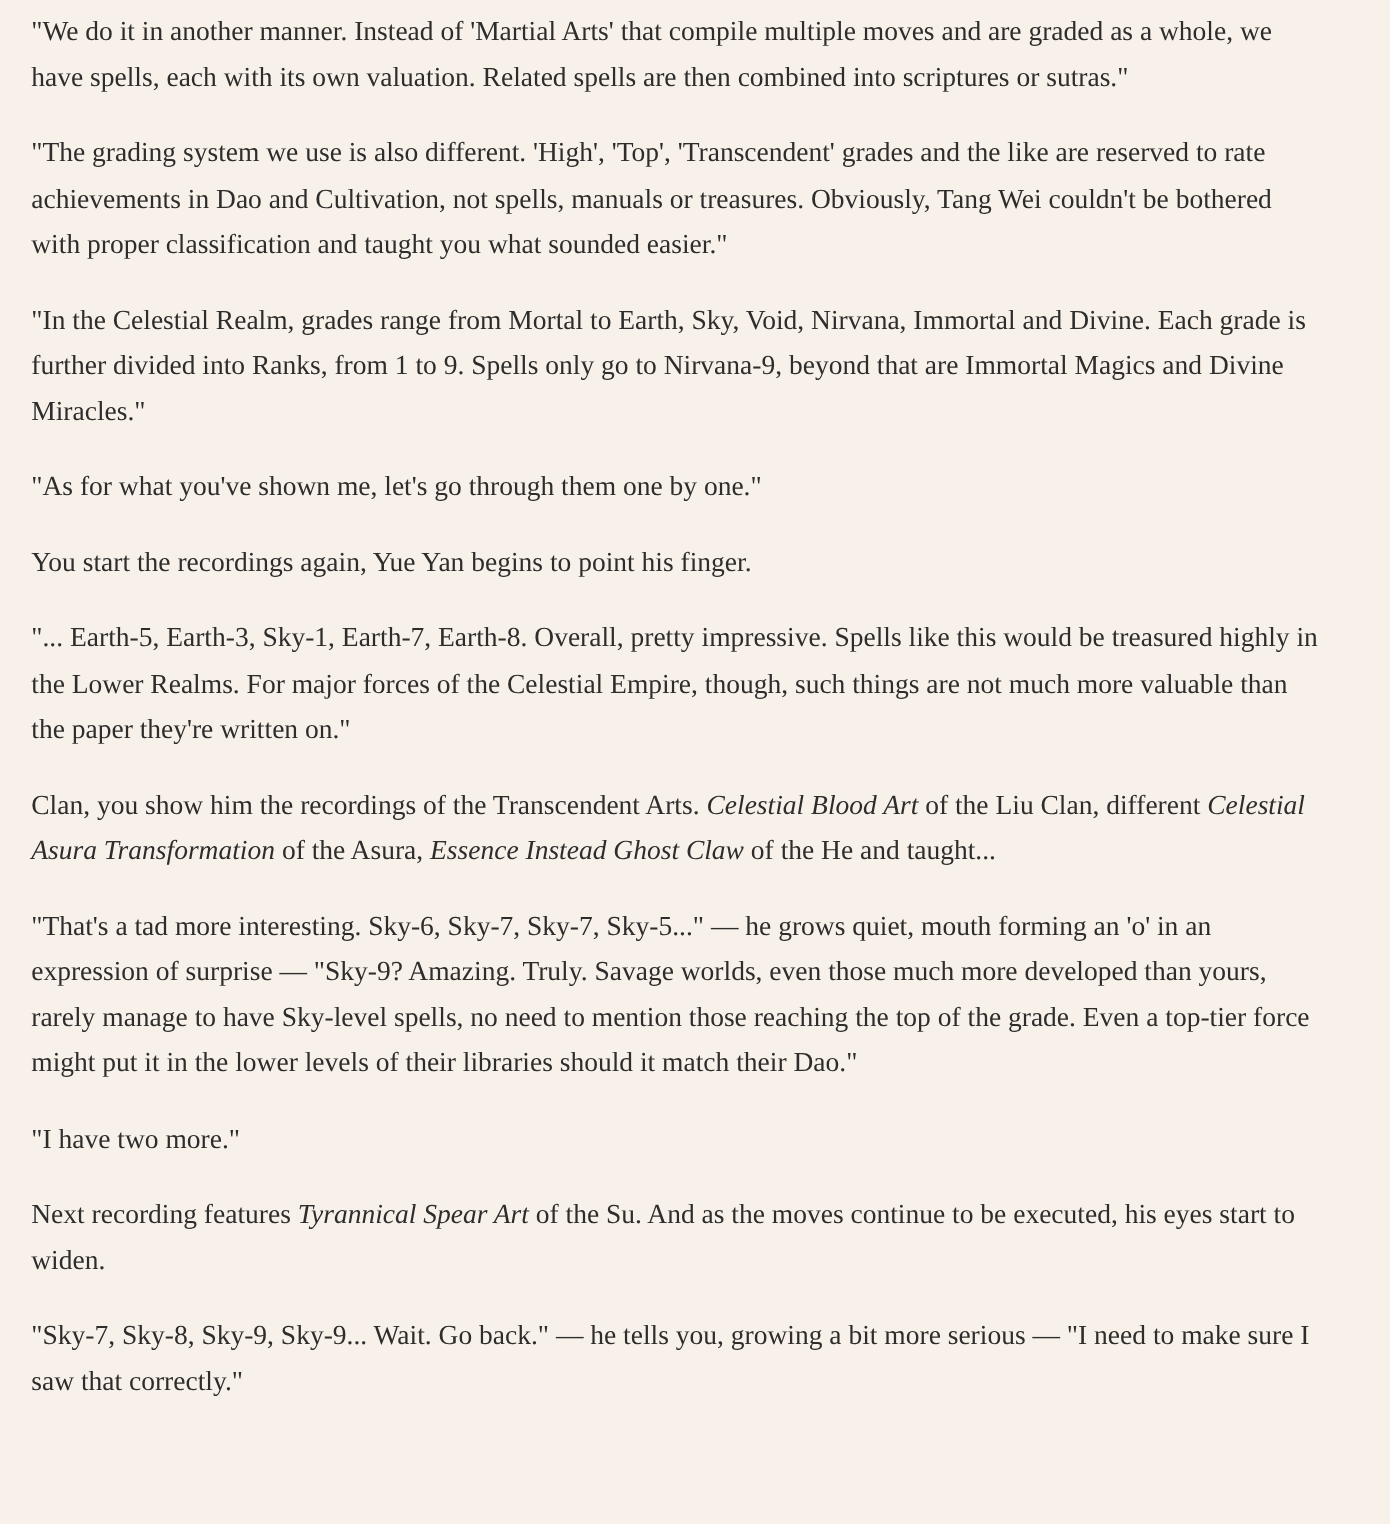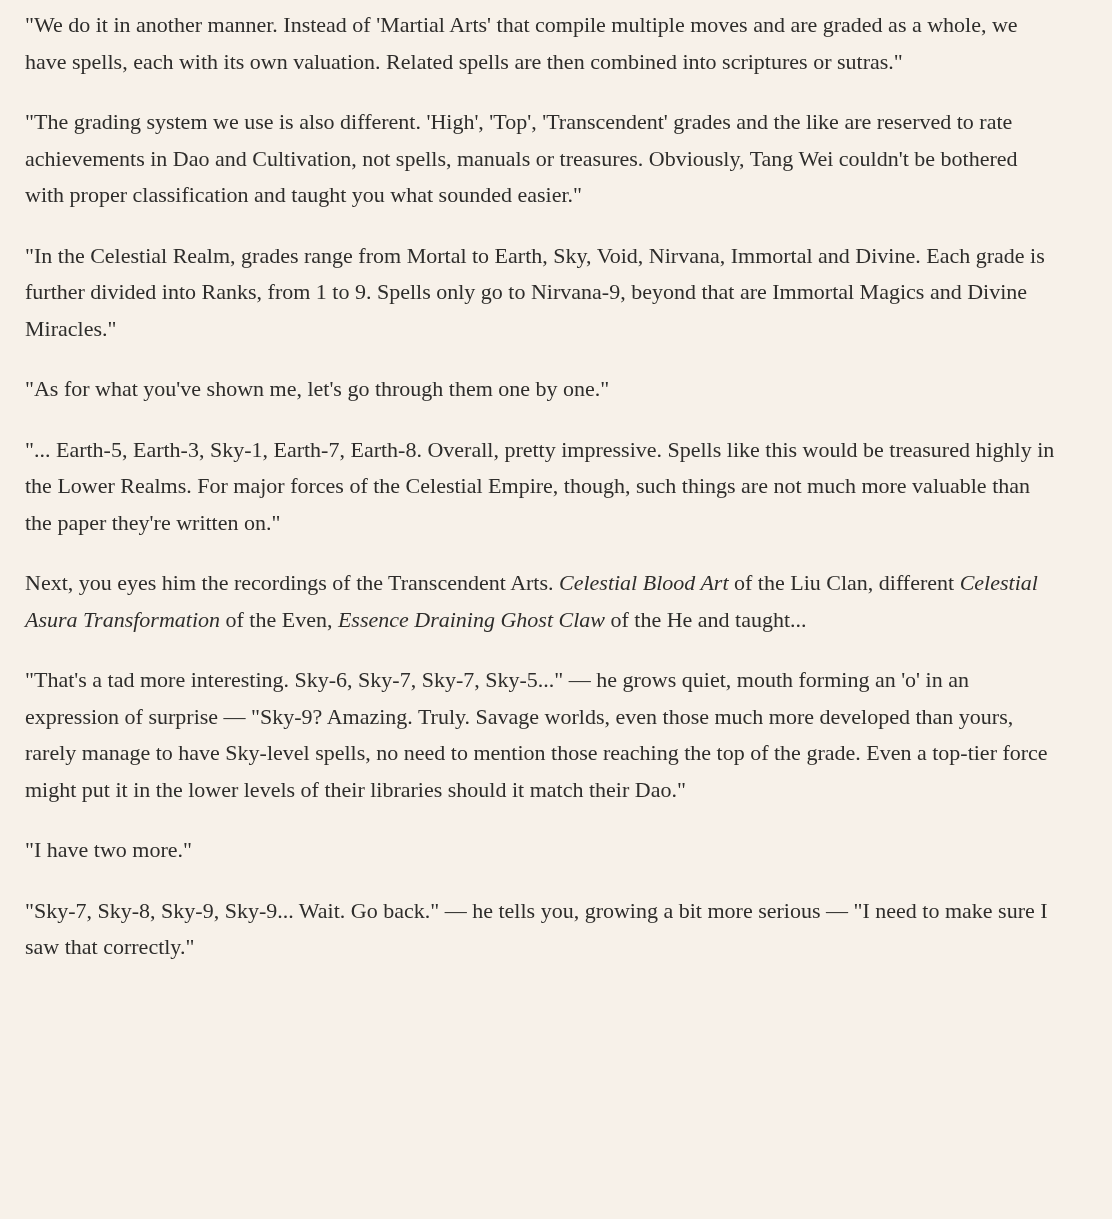--- a/index.html
+++ b/index.html
@@ -33,18 +33,20 @@
   }
 </style>
 </head>
 <body style="background: rgb(247, 241, 233);">
 
 <div class="chapter" style="color: rgb(46, 45, 43);">
     <p><span>"We do it in another manner. Instead of 'Martial Arts' that compile multiple moves and are graded as a whole, we have spells, each with its own valuation. Related spells are then combined into scriptures or sutras."</span></p>
     <p><span>"The grading system we use is also different. 'High', 'Top', 'Transcendent' grades and the like are reserved to rate achievements in Dao and Cultivation, not spells, manuals or treasures. Obviously, Tang Wei couldn't be bothered with proper classification and taught you what sounded easier."</span></p>
     <p><span>"In the Celestial Realm, grades range from Mortal to Earth, Sky, Void, Nirvana, Immortal and Divine. Each grade is further divided into Ranks, from 1 to 9. Spells only go to Nirvana-9, beyond that are Immortal Magics and Divine Miracles."</span></p>
     <p><span>"As for what you've shown me, let's go through them one by one."</span></p>
+    <p><span>You start the recordings again, Yue Yan begins to point his finger.</span></p>
     <p><span>"... Earth-5, Earth-3, Sky-1, Earth-7, Earth-8. Overall, pretty impressive. Spells like this would be treasured highly in the Lower Realms. For major forces of the Celestial Empire, though, such things are not much more valuable than the paper they're written on."</span></p>
-    <p><span>Next, you eyes him the recordings of the Transcendent Arts. </span><em>Celestial Blood Art</em><span> of the Liu Clan, different </span><em>Celestial Asura Transformation</em><span> of the Even, </span><em>Essence Draining Ghost Claw</em><span> of the He and taught...</span></p>
+    <p><span>Clan, you show him the recordings of the Transcendent Arts. </span><em>Celestial Blood Art</em><span> of the Liu Clan, different </span><em>Celestial Asura Transformation</em><span> of the Asura, </span><em>Essence Instead Ghost Claw</em><span> of the He and taught...</span></p>
     <p><span>"That's a tad more interesting. Sky-6, Sky-7, Sky-7, Sky-5..." — he grows quiet, mouth forming an 'o' in an expression of surprise — "Sky-9? Amazing. Truly. Savage worlds, even those much more developed than yours, rarely manage to have Sky-level spells, no need to mention those reaching the top of the grade. Even a top-tier force might put it in the lower levels of their libraries should it match their Dao."</span></p>
     <p><span>"I have two more."</span></p>
+    <p><span>Next recording features </span><em>Tyrannical Spear Art</em><span> of the Su. And as the moves continue to be executed, his eyes start to widen.</span></p>
     <p><span>"Sky-7, Sky-8, Sky-9, Sky-9... Wait. Go back." — he tells you, growing a bit more serious — "I need to make sure I saw that correctly."</span></p>
   </div>
 
 </body></html>

